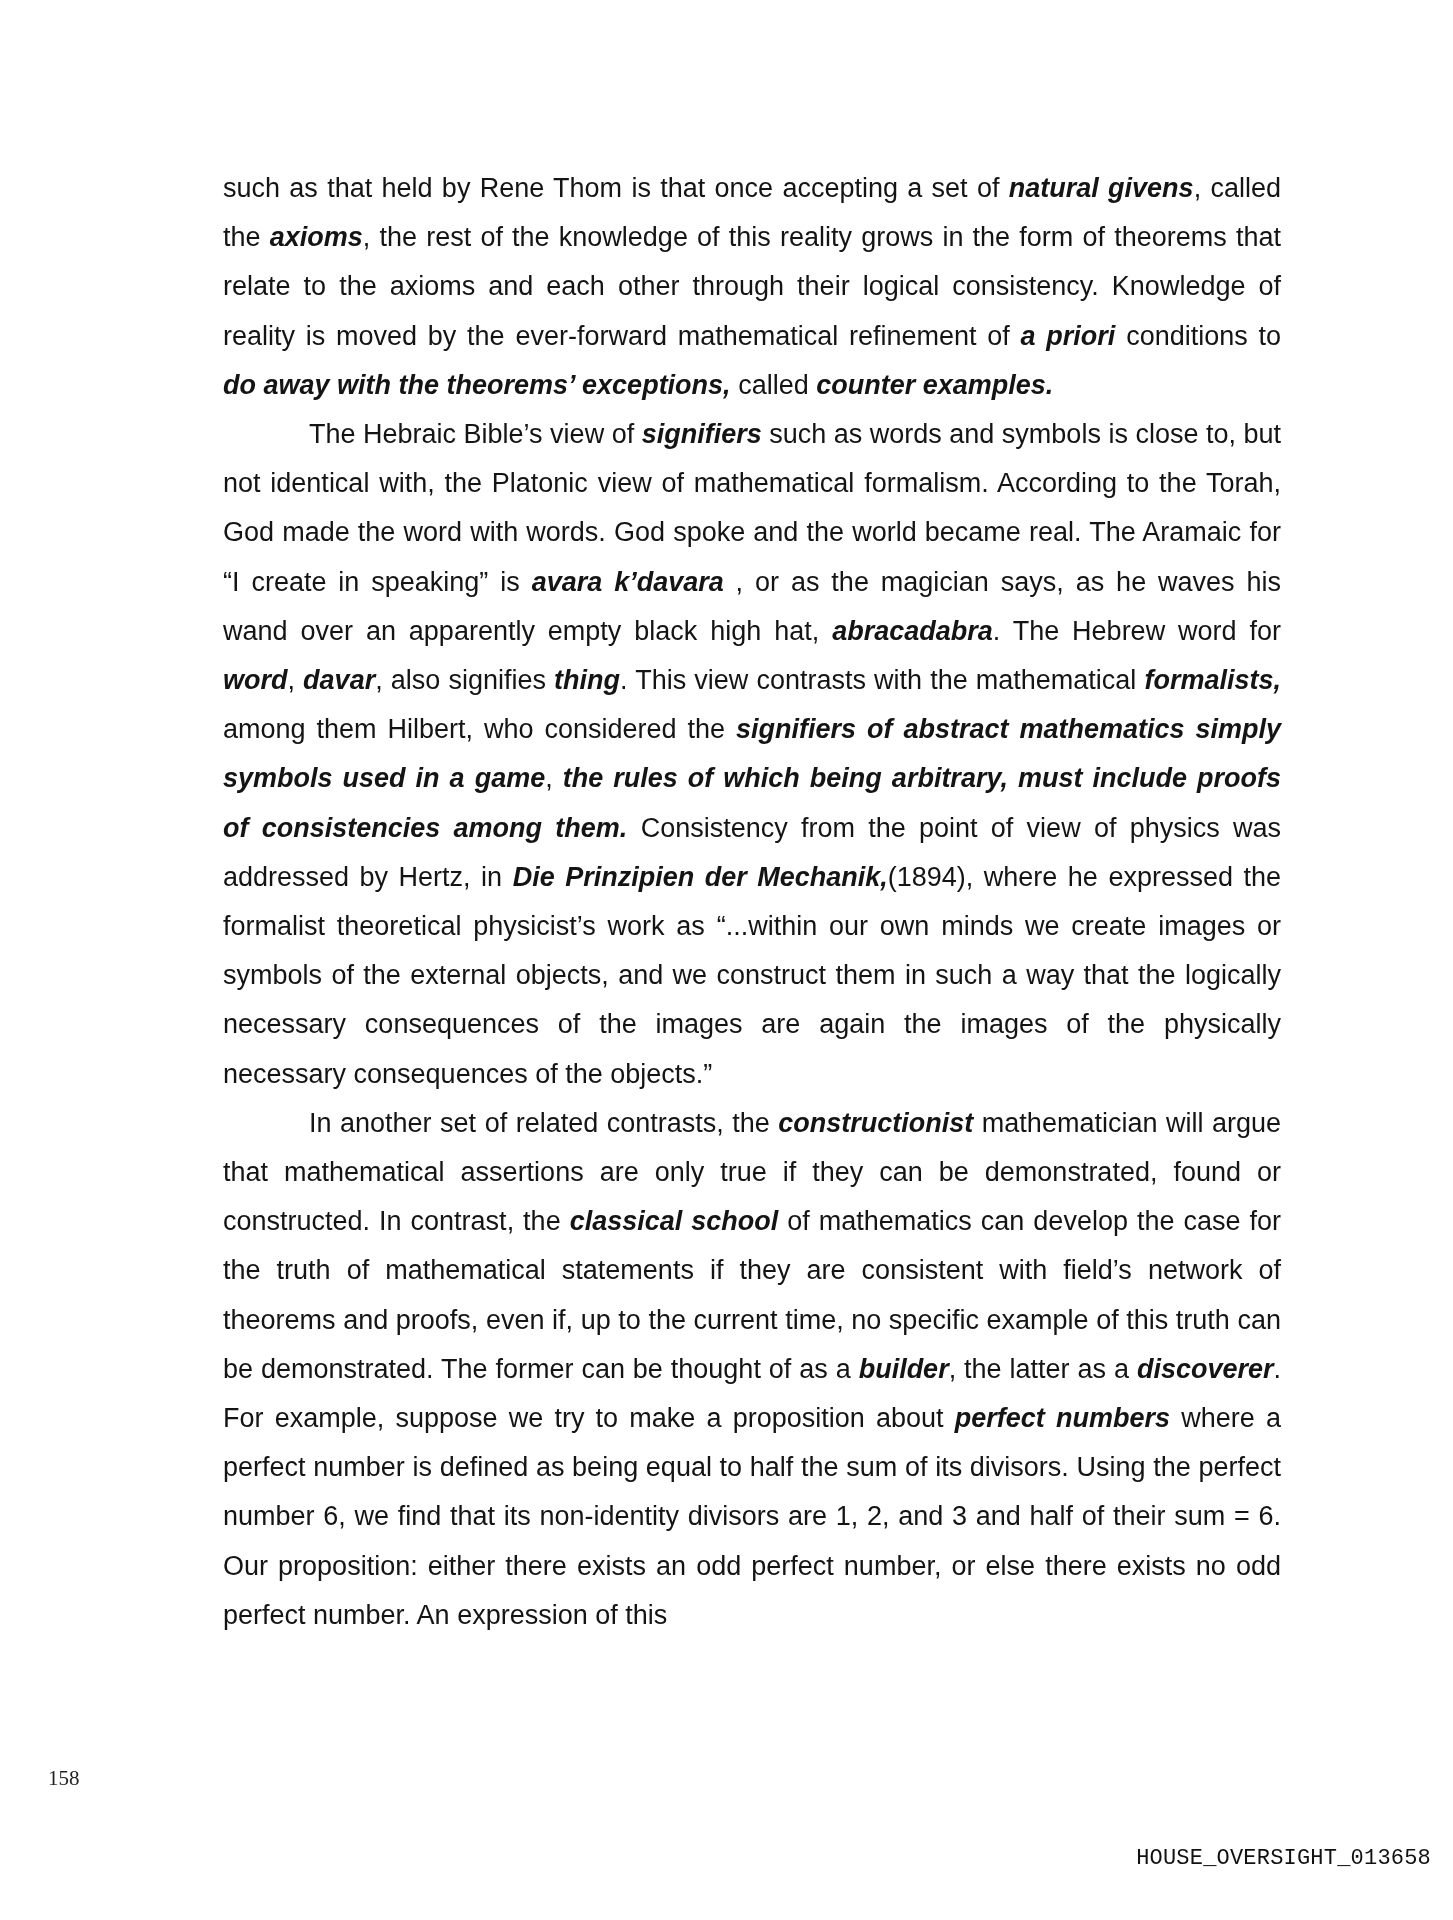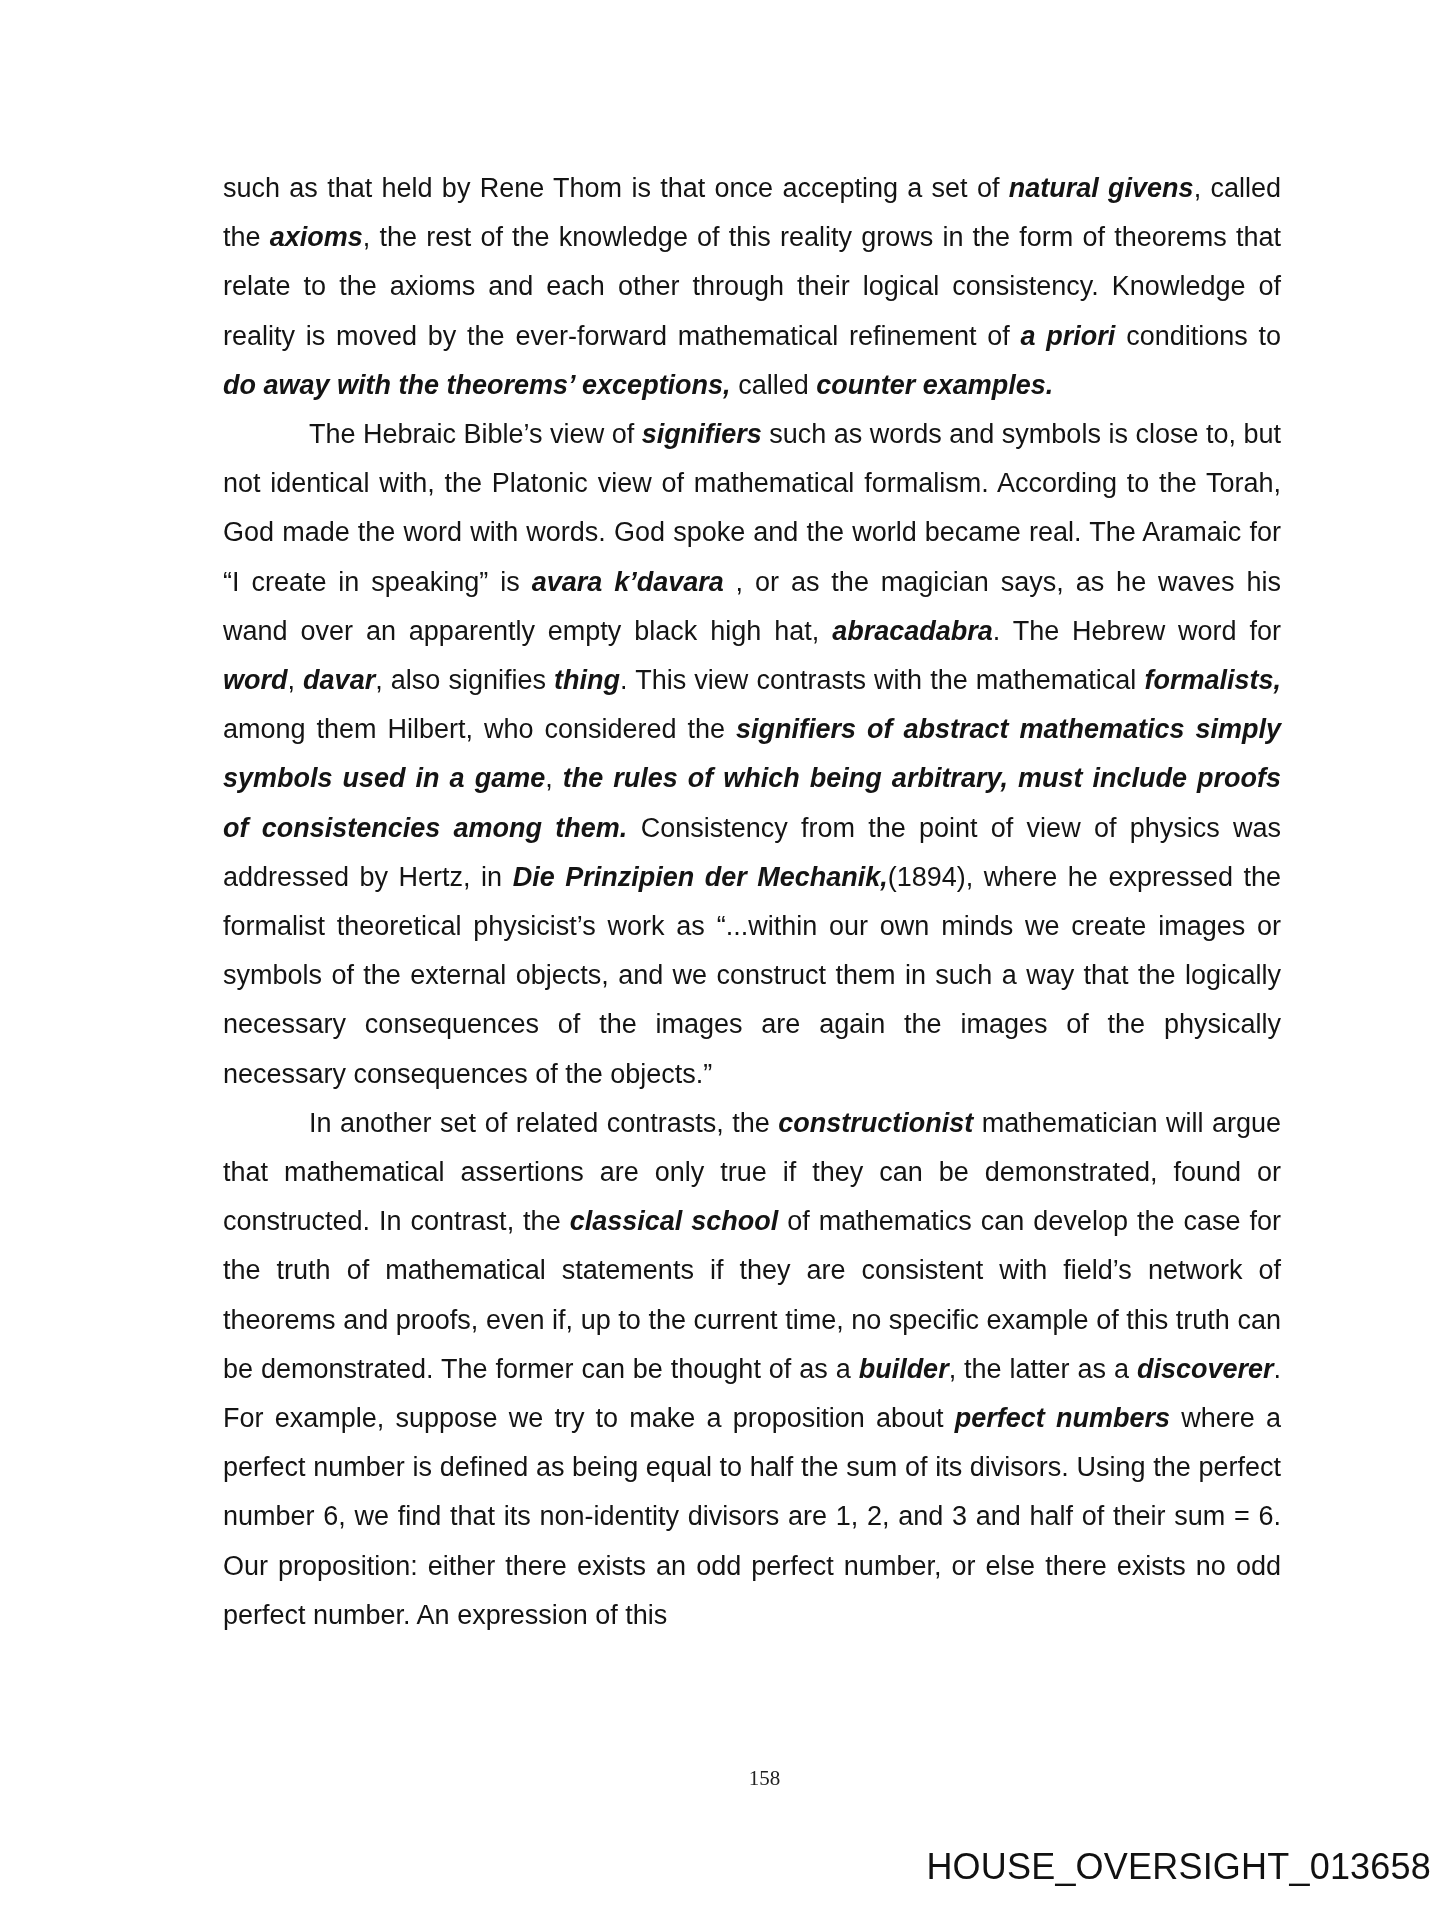--- a/index.html
+++ b/index.html
@@ -7,27 +7,27 @@
   .page { position: absolute; left: 0; top: 0; width: 1453px; height: 1920px; background: #fff; color: #111; }
   .body-text {
     position: absolute; left: 223px; top: 164px; width: 1058px;
     font-family: "Liberation Sans", sans-serif; font-size: 27px; line-height: 49.2px;
     text-align: justify; color: #141414;
   }
   .body-text p { margin: 0; }
   .body-text p.indent { text-indent: 86px; }
   .body-text em { font-style: italic; font-weight: bold; }
   .page-number {
-    position: absolute; left: 0; width: 1453px; top: 1766px; text-align: center;
-    padding-left: 76px; box-sizing: border-box;
+    position: absolute; left: 0; width: 1453px; top: 1766px; 
+    padding-left: 48px; box-sizing: border-box;
     font-family: "Liberation Serif", serif; font-size: 21px; color: #222;
   }
   .bates {
     position: absolute; right: 22px; top: 1846px;
-    font-family: Liberation Sans, sans-serif; font-size: 36px; color: #111; letter-spacing: 0.2px;
+    font-family: Liberation Mono, monospace; font-size: 22px; color: #111; letter-spacing: 0.2px;
   }
 </style>
 </head>
 <body>
 
 <div class="page">
   <div class="body-text">
     <p><span>such as that held by Rene Thom is that once accepting a set of </span><em>natural givens</em><span>, called the </span><em>axioms</em><span>, the rest of the knowledge of this reality grows in the form of theorems that relate to the axioms and each other through their logical consistency. Knowledge of reality is moved by the ever-forward mathematical refinement of </span><em>a priori</em><span> conditions to </span><em>do away with the theorems’ exceptions,</em><span> called </span><em>counter examples.</em></p>
     <p class="indent"><span>The Hebraic Bible’s view of </span><em>signifiers</em><span> such as words and symbols is close to, but not identical with, the Platonic view of mathematical formalism. According to the Torah, God made the word with words. God spoke and the world became real. The Aramaic for “I create in speaking” is </span><em>avara k’davara</em><span> , or as the magician says, as he waves his wand over an apparently empty black high hat, </span><em>abracadabra</em><span>. The Hebrew word for </span><em>word</em><span>, </span><em>davar</em><span>, also signifies </span><em>thing</em><span>. This view contrasts with the mathematical </span><em>formalists,</em><span> among them Hilbert, who considered the </span><em>signifiers of abstract mathematics simply symbols used in a game</em><span>, </span><em>the rules of which being arbitrary, must include proofs of consistencies among them.</em><span> Consistency from the point of view of physics was addressed by Hertz, in </span><em>Die Prinzipien der Mechanik,</em><span>(1894), where he expressed the formalist theoretical physicist’s work as “...within our own minds we create images or symbols of the external objects, and we construct them in such a way that the logically necessary consequences of the images are again the images of the physically necessary consequences of the objects.”</span></p>
     <p class="indent"><span>In another set of related contrasts, the </span><em>constructionist</em><span> mathematician will argue that mathematical assertions are only true if they can be demonstrated, found or constructed. In contrast, the </span><em>classical school</em><span> of mathematics can develop the case for the truth of mathematical statements if they are consistent with field’s network of theorems and proofs, even if, up to the current time, no specific example of this truth can be demonstrated. The former can be thought of as a </span><em>builder</em><span>, the latter as a </span><em>discoverer</em><span>. For example, suppose we try to make a proposition about </span><em>perfect numbers</em><span> where a perfect number is defined as being equal to half the sum of its divisors. Using the perfect number 6, we find that its non-identity divisors are 1, 2, and 3 and half of their sum = 6. Our proposition: either there exists an odd perfect number, or else there exists no odd perfect number. An expression of this</span></p>

